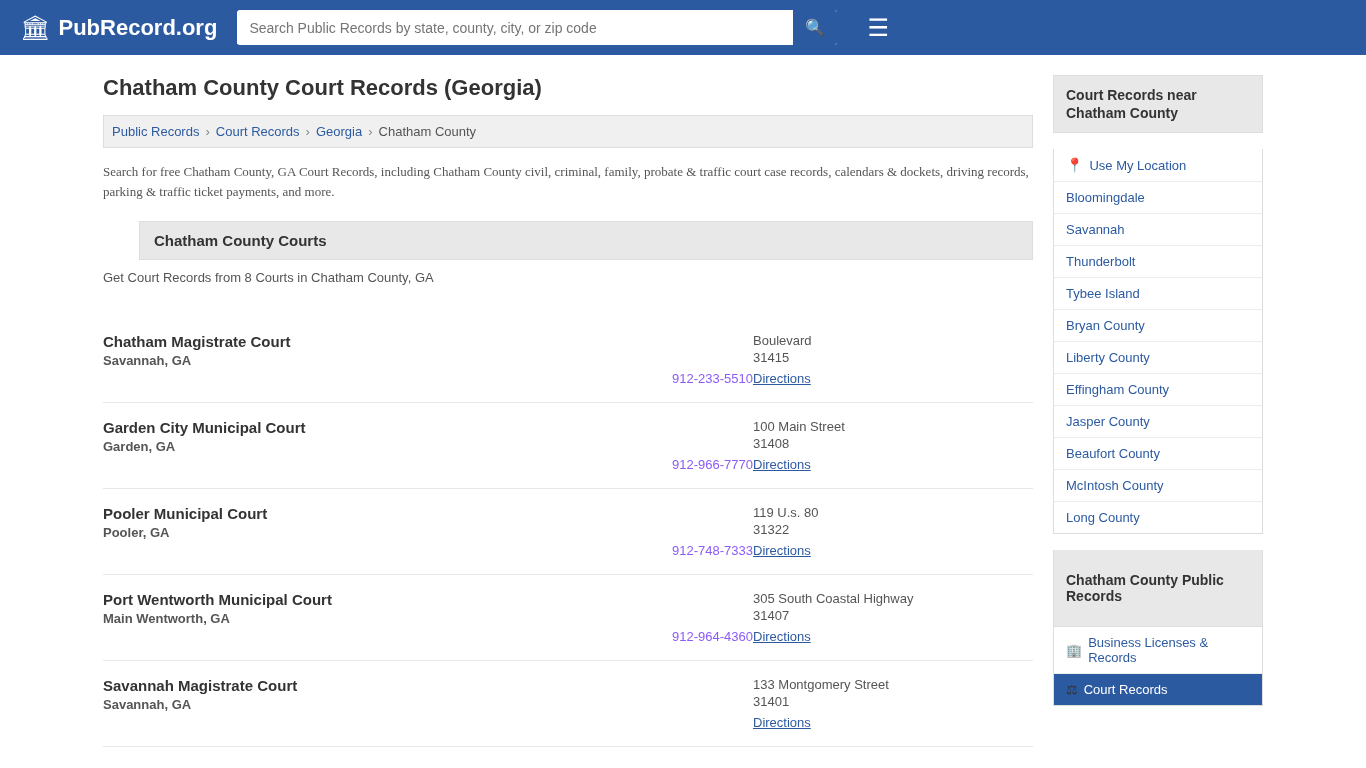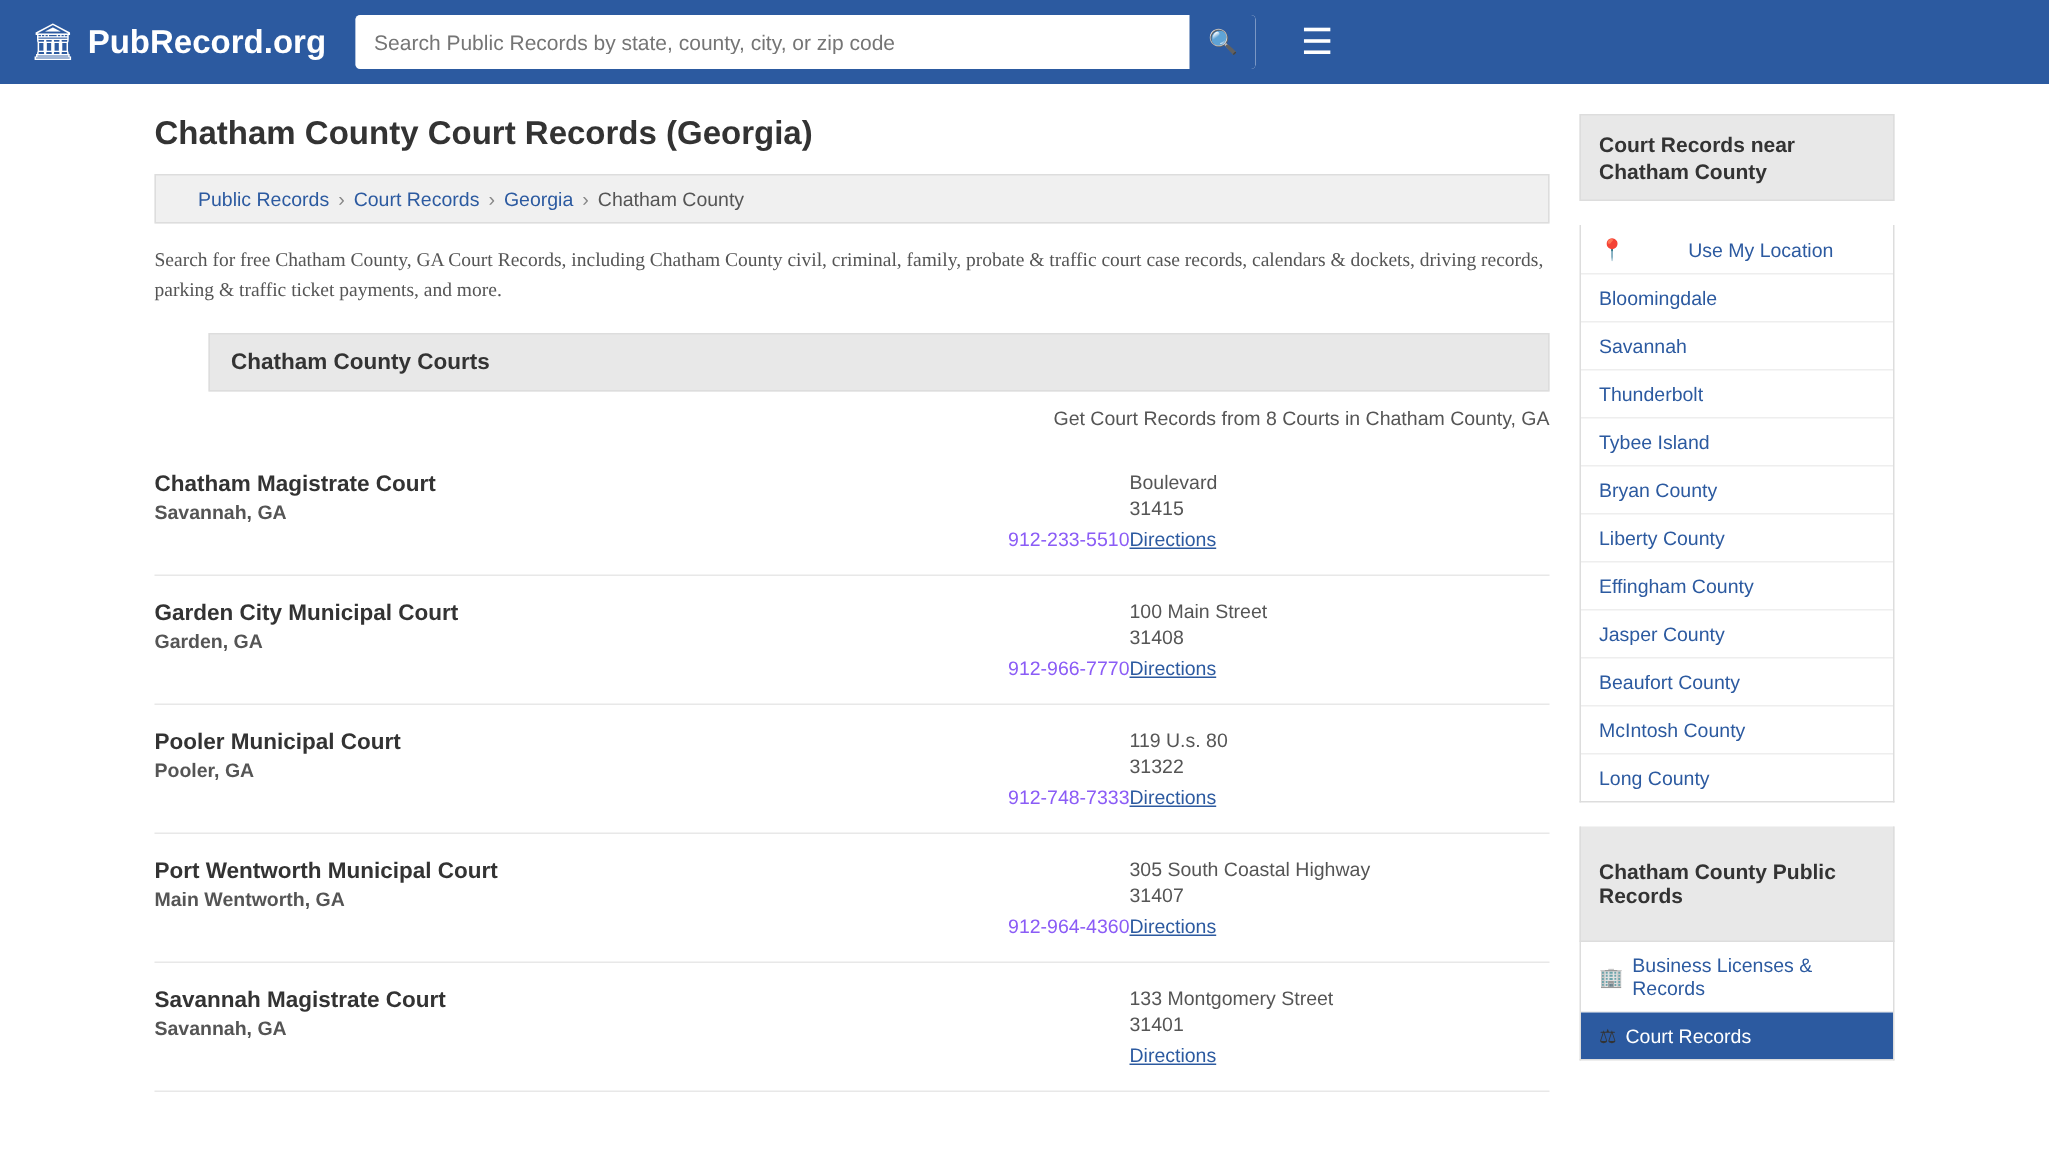--- a/index.html
+++ b/index.html
@@ -74,21 +74,21 @@
       flex: 1;
     }
     .page-title {
       font-size: 22px;
       font-weight: bold;
       color: #333;
       margin-bottom: 14px;
     }
     .breadcrumb {
       background: #f0f0f0;
-      padding: 8px 28px;
+      padding: 8px 8px;
       font-size: 13px;
       color: #555;
       border: 1px solid #ddd;
       margin-bottom: 14px;
       display: flex;
       align-items: center;
       gap: 6px;
     }
     .breadcrumb a {
       color: #2c5aa0;
@@ -111,22 +111,21 @@
       font-size: 15px;
       color: #333;
       margin-bottom: 10px;
       border: 1px solid #ddd;
       margin-left: 36px;
     }
 
     .courts-count {
       font-size: 13px;
       color: #555;
-      margin-bottom: 12px;
-      text-align: right;
+      margin-bottom: 32px;
     }
 
     .court-entry {
       display: flex;
       border-bottom: 1px solid #e8e8e8;
       padding: 16px 0;
       align-items: flex-start;
     }
     .court-info {
       flex: 1;
@@ -198,21 +197,20 @@
     .sidebar-item .location-dot {
       color: #555;
       font-size: 14px;
     }
     .sidebar-item.use-location {
       font-weight: normal;
       color: #333;
     }
     .sidebar-item.use-location .loc-text {
       color: #2c5aa0;
-      margin-left: 36px;
     }
 
     .sidebar-section-title2 {
       background: #e8e8e8;
       padding: 22px 12px;
       font-weight: bold;
       font-size: 14px;
       color: #333;
       border: 1px solid #ddd;
       border-top: none;

